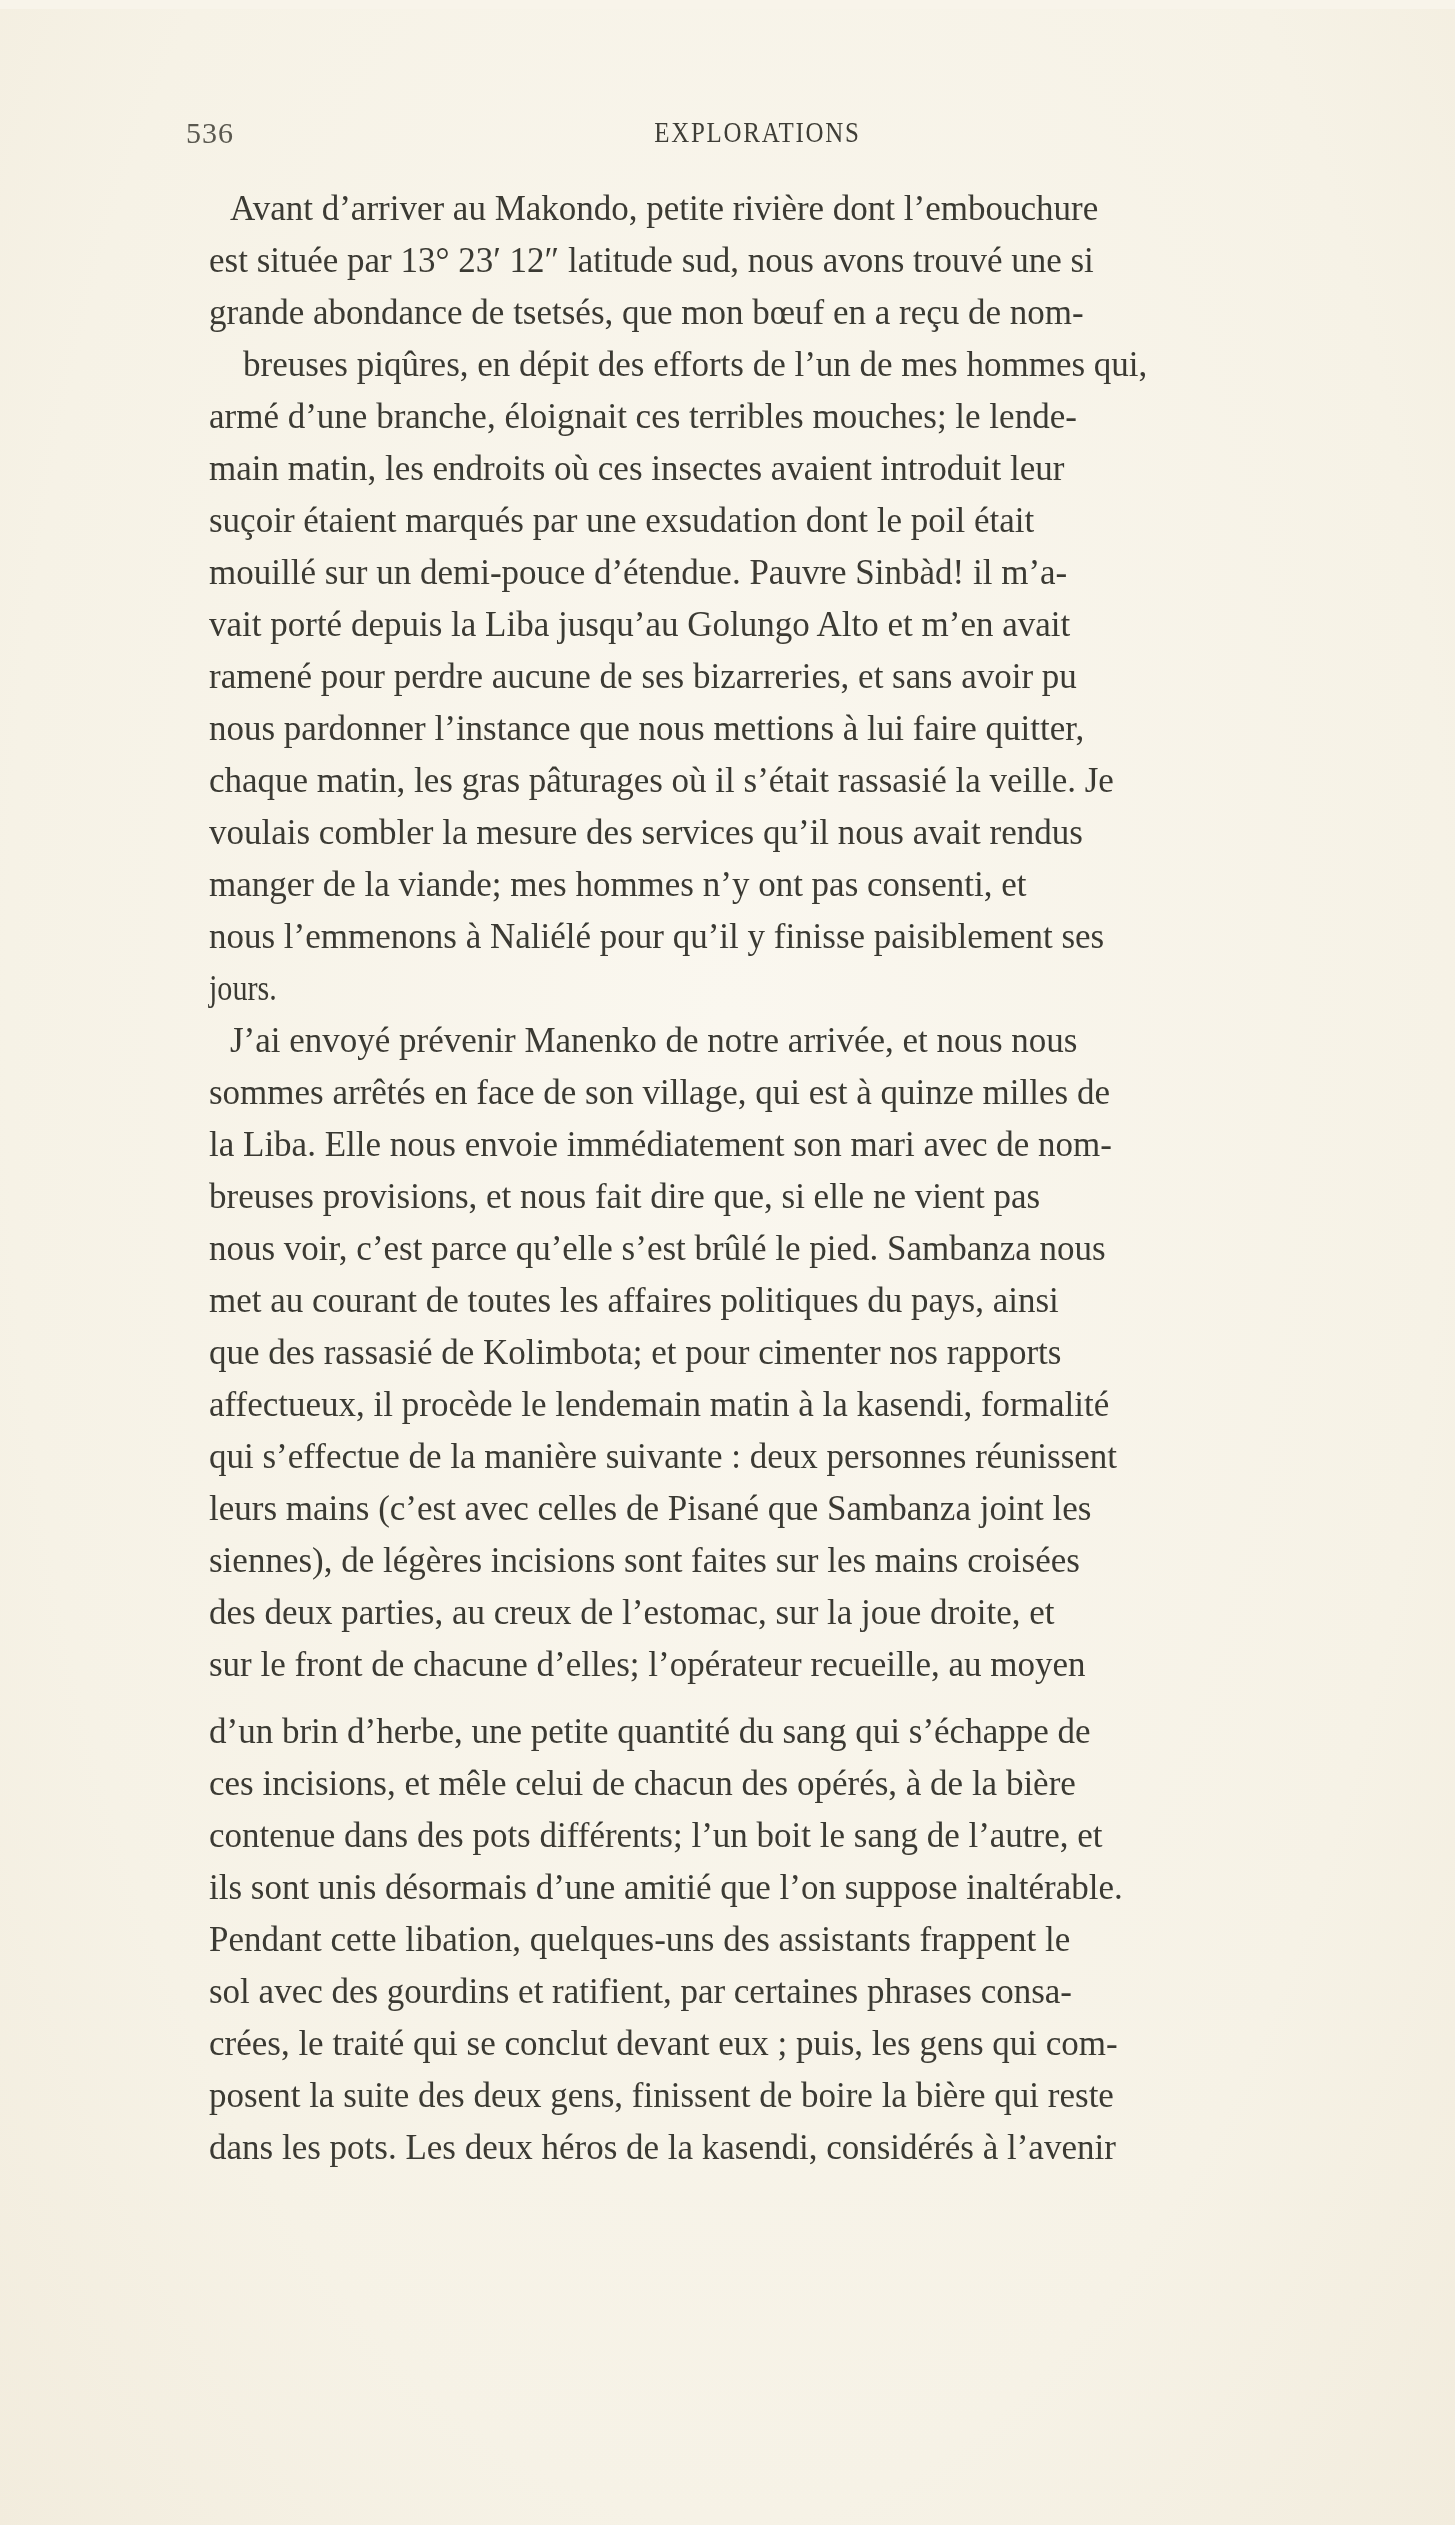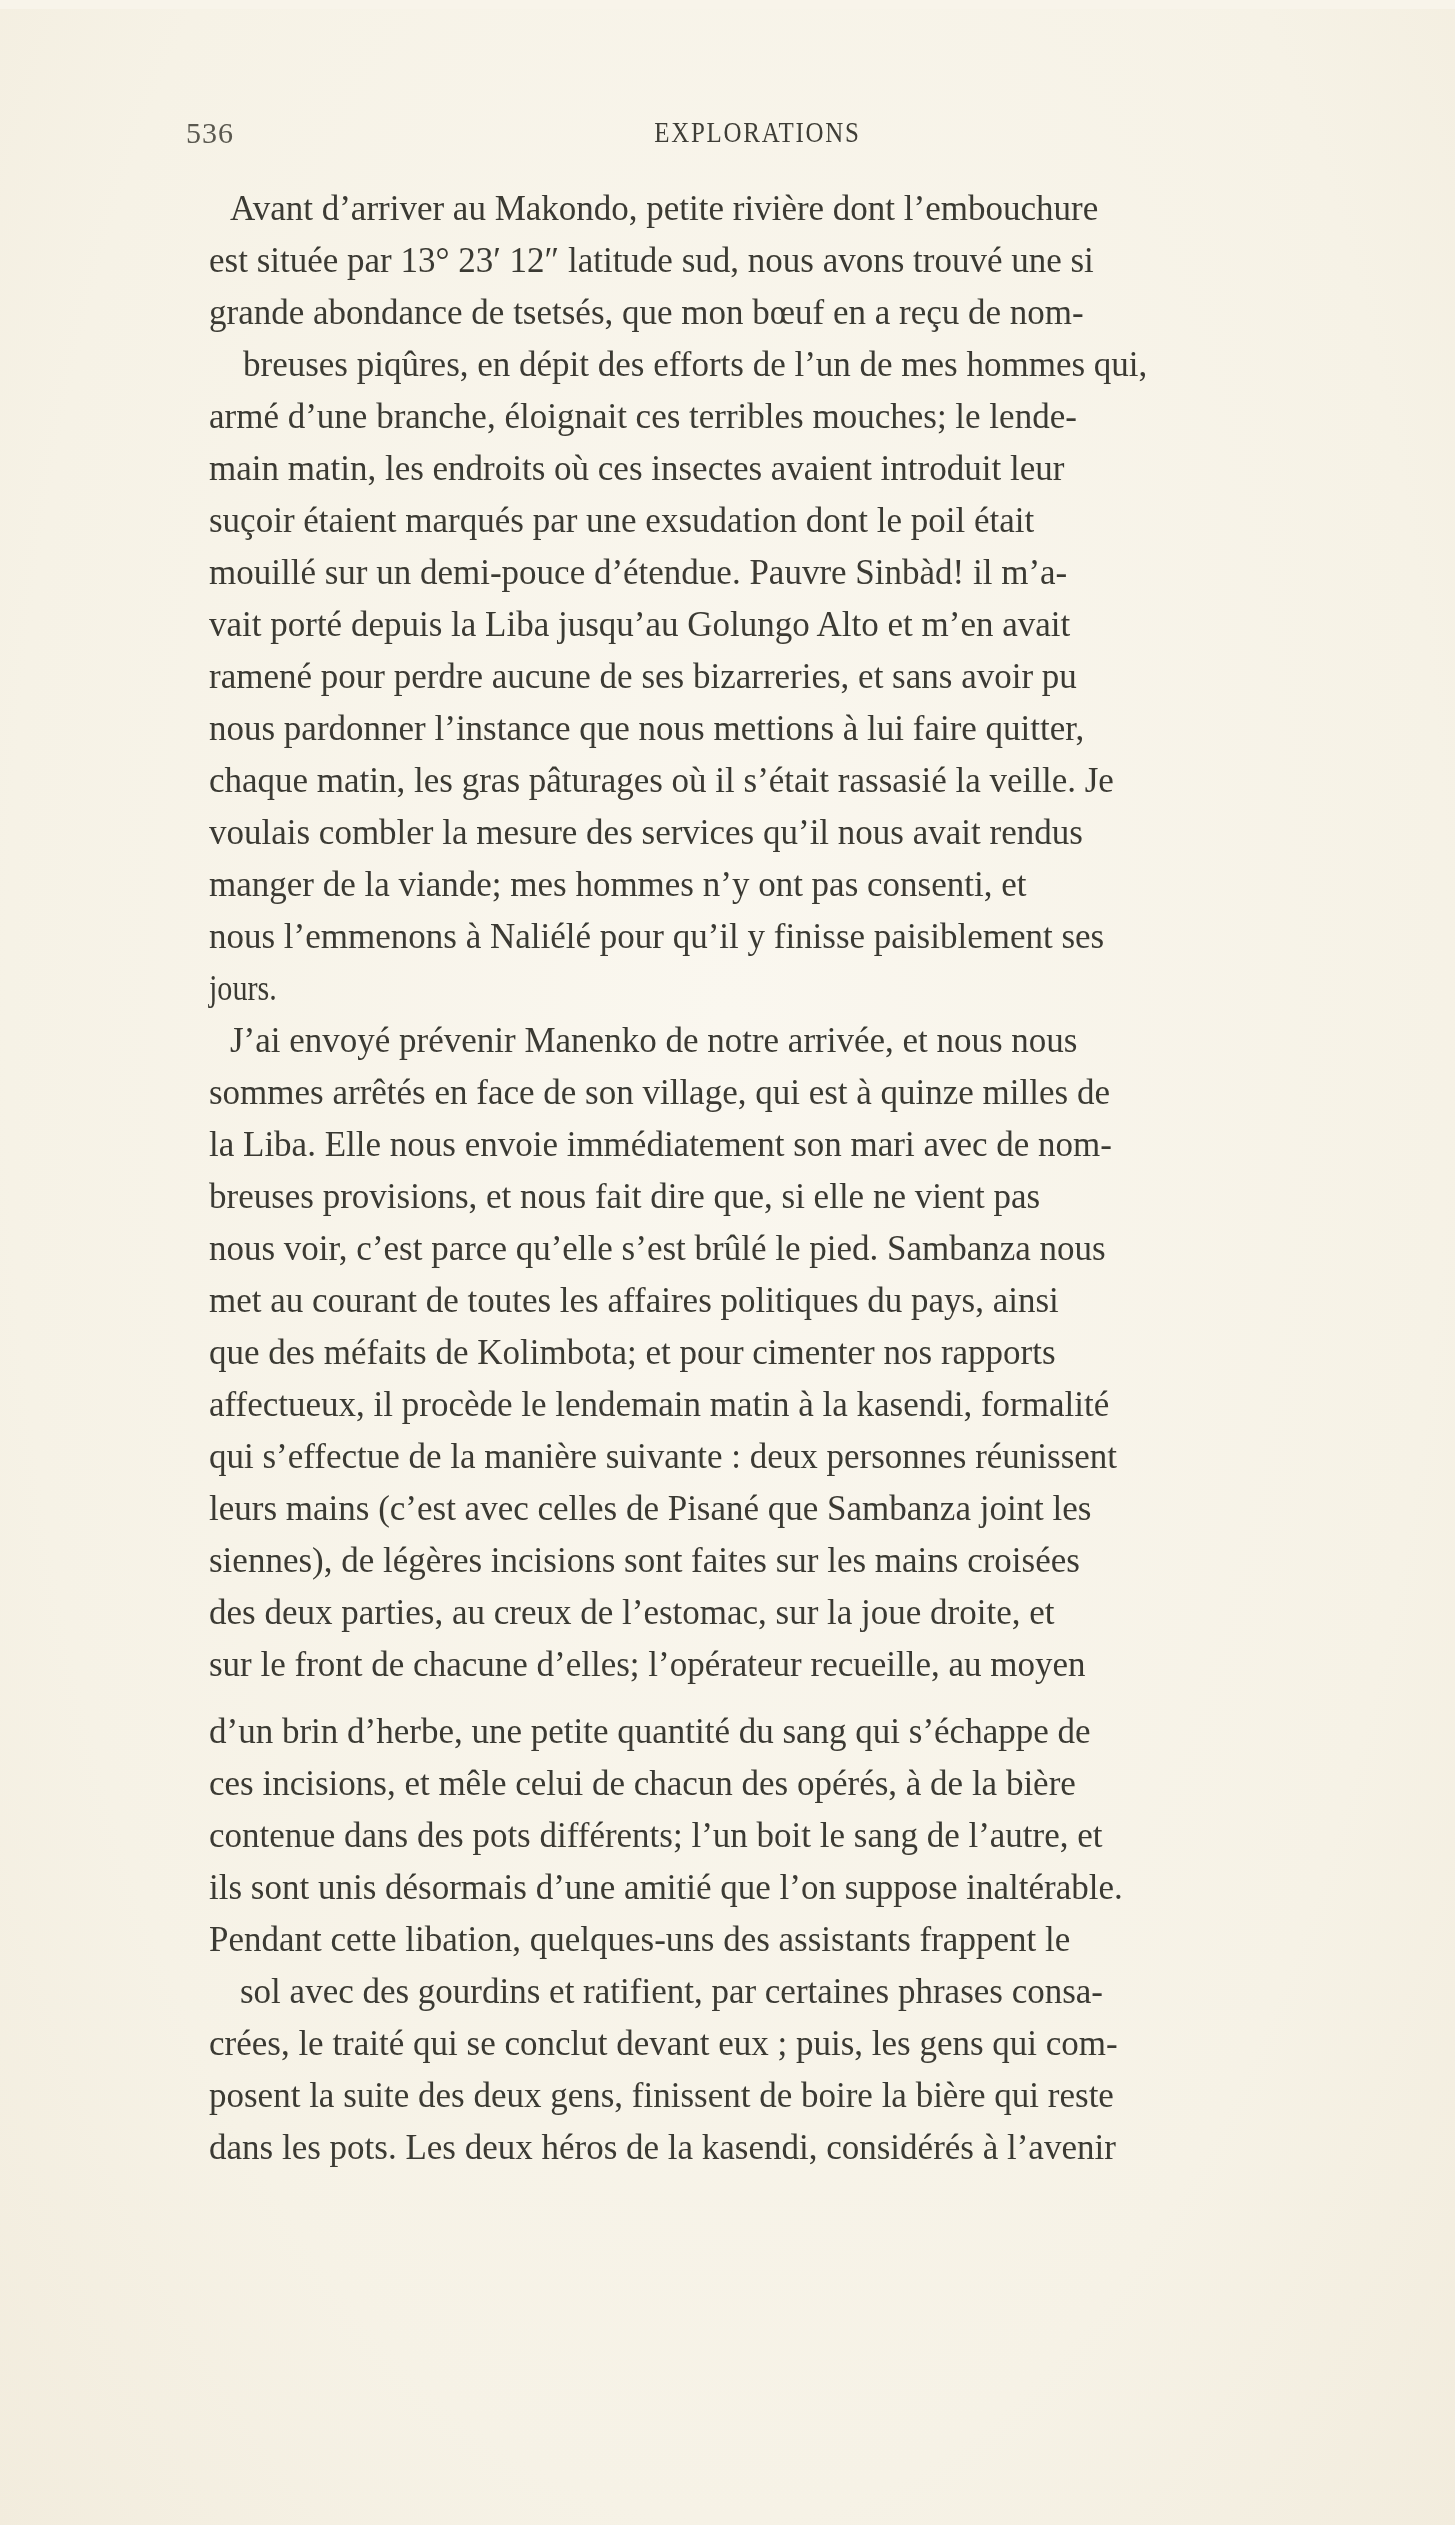--- a/index.html
+++ b/index.html
@@ -101,33 +101,33 @@
       <div class="line last" style="display: block; width: auto; text-align-last: auto; transform: scaleX(0.86);">jours.</div>
     </div>
 
     <div>
       <div class="line indent" style="display: block; width: auto; text-align-last: auto;">J’ai envoyé prévenir Manenko de notre arrivée, et nous nous</div>
       <div class="line" style="display: block; width: auto; text-align-last: auto;">sommes arrêtés en face de son village, qui est à quinze milles de</div>
       <div class="line" style="display: block; width: auto; text-align-last: auto;">la Liba. Elle nous envoie immédiatement son mari avec de nom-</div>
       <div class="line" style="display: block; width: auto; text-align-last: auto;">breuses provisions, et nous fait dire que, si elle ne vient pas</div>
       <div class="line" style="display: block; width: auto; text-align-last: auto;">nous voir, c’est parce qu’elle s’est brûlé le pied. Sambanza nous</div>
       <div class="line" style="display: block; width: auto; text-align-last: auto;">met au courant de toutes les affaires politiques du pays, ainsi</div>
-      <div class="line" style="display: block; width: auto; text-align-last: auto;">que des méfaits de Kolimbota; et pour cimenter nos rapports</div>
+      <div class="line" style="display: block; width: auto; text-align-last: auto;">que des rassasié de Kolimbota; et pour cimenter nos rapports</div>
       <div class="line" style="display: block; width: auto; text-align-last: auto;">affectueux, il procède le lendemain matin à la kasendi, formalité</div>
       <div class="line" style="display: block; width: auto; text-align-last: auto;">qui s’effectue de la manière suivante : deux personnes réunissent</div>
       <div class="line" style="display: block; width: auto; text-align-last: auto;">leurs mains (c’est avec celles de Pisané que Sambanza joint les</div>
       <div class="line" style="display: block; width: auto; text-align-last: auto;">siennes), de légères incisions sont faites sur les mains croisées</div>
       <div class="line" style="display: block; width: auto; text-align-last: auto;">des deux parties, au creux de l’estomac, sur la joue droite, et</div>
       <div class="line" style="display: block; width: auto; text-align-last: auto;">sur le front de chacune d’elles; l’opérateur recueille, au moyen</div>
       <div class="line" style="display: block; width: auto; text-align-last: auto; margin-top: 15px;">d’un brin d’herbe, une petite quantité du sang qui s’échappe de</div>
       <div class="line" style="display: block; width: auto; text-align-last: auto;">ces incisions, et mêle celui de chacun des opérés, à de la bière</div>
       <div class="line" style="display: block; width: auto; text-align-last: auto;">contenue dans des pots différents; l’un boit le sang de l’autre, et</div>
       <div class="line" style="display: block; width: auto; text-align-last: auto;">ils sont unis désormais d’une amitié que l’on suppose inaltérable.</div>
       <div class="line" style="display: block; width: auto; text-align-last: auto;">Pendant cette libation, quelques-uns des assistants frappent le</div>
-      <div class="line" style="display: block; width: auto; text-align-last: auto; margin-left: 31px;">sol avec des gourdins et ratifient, par certaines phrases consa-</div>
+      <div class="line" style="display: block; width: auto; text-align-last: auto;">sol avec des gourdins et ratifient, par certaines phrases consa-</div>
       <div class="line" style="display: block; width: auto; text-align-last: auto;">crées, le traité qui se conclut devant eux ; puis, les gens qui com-</div>
       <div class="line" style="display: block; width: auto; text-align-last: auto;">posent la suite des deux gens, finissent de boire la bière qui reste</div>
       <div class="line" style="display: block; width: auto; text-align-last: auto;">dans les pots. Les deux héros de la kasendi, considérés à l’avenir</div>
     </div>
   </div>
 
 </div>
 
 
 </body></html>

